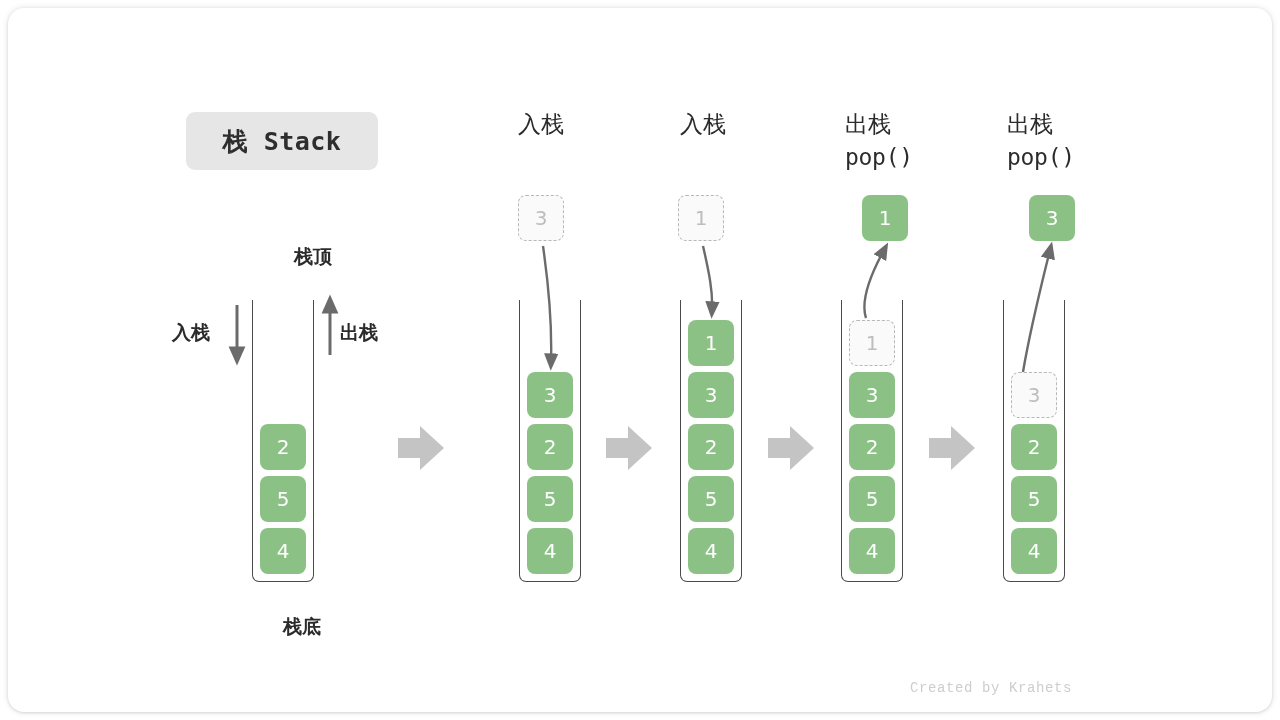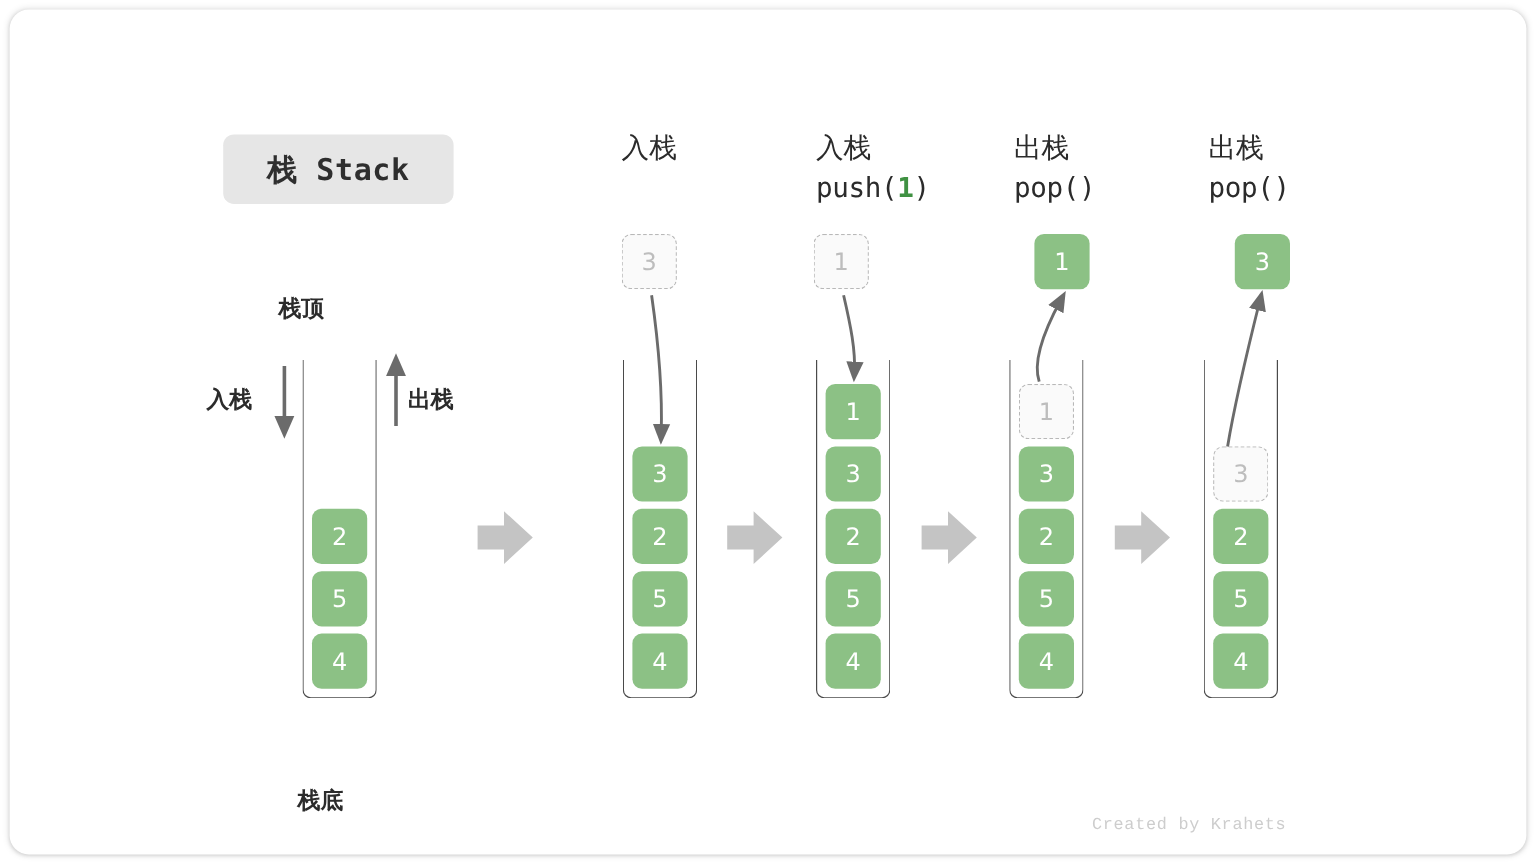--- a/index.html
+++ b/index.html
@@ -124,21 +124,21 @@
     white-space: nowrap;
   }
 
   .marker-label {
     position: absolute;
     font-family: "DejaVu Sans", sans-serif;
     font-size: 19px;
     font-weight: bold;
     color: #2b2b2b;
     white-space: nowrap;
-    text-align: left;
+    text-align: right;
   }
 
   .credit {
     position: absolute;
     right: 36px;
     bottom: 24px;
     font-family: Liberation Mono, monospace;
     font-size: 14px;
     color: #cdcdcd;
     letter-spacing: 0.6px;
@@ -166,38 +166,37 @@
   <div class="side-label" style="left:172px; top:320px;">入栈</div>
 
   <div class="side-label" style="left:340px; top:320px;">出栈</div>
 
   <div class="tube" style="left:252px; top:300px; width:62px; height:282px;"></div>
 
   <div class="cell filled" style="left:260px; top:424px;">2</div>
   <div class="cell filled" style="left:260px; top:476px;">5</div>
   <div class="cell filled" style="left:260px; top:528px;">4</div>
 
-  <div class="marker-label" style="left:248px; top:614px; width:100px;margin-top:40px;">栈底</div>
+  <div class="marker-label" style="left:221px; top:614px; width:100px;">栈底</div>
 
   <div class="op-label" style="left:518px; top:108px;">
     <span class="cn">入栈</span>
   </div>
 
   <div class="cell ghost" style="left:518px; top:195px;">3</div>
 
   <div class="tube" style="left:519px; top:300px; width:62px; height:282px;"></div>
 
   <div class="cell filled" style="left:527px; top:372px;">3</div>
   <div class="cell filled" style="left:527px; top:424px;">2</div>
   <div class="cell filled" style="left:527px; top:476px;">5</div>
   <div class="cell filled" style="left:527px; top:528px;">4</div>
 
   <div class="op-label" style="left:680px; top:108px;">
     <span class="cn">入栈</span>
-    <span class="code"><span>push(</span><span class="arg">1</span><span>)</span></span>
   </div>
 
   <div class="cell ghost" style="left:678px; top:195px;">1</div>
 
   <div class="tube" style="left:680px; top:300px; width:62px; height:282px;"></div>
 
   <div class="cell filled" style="left:688px; top:320px;">1</div>
   <div class="cell filled" style="left:688px; top:372px;">3</div>
   <div class="cell filled" style="left:688px; top:424px;">2</div>
   <div class="cell filled" style="left:688px; top:476px;">5</div>

